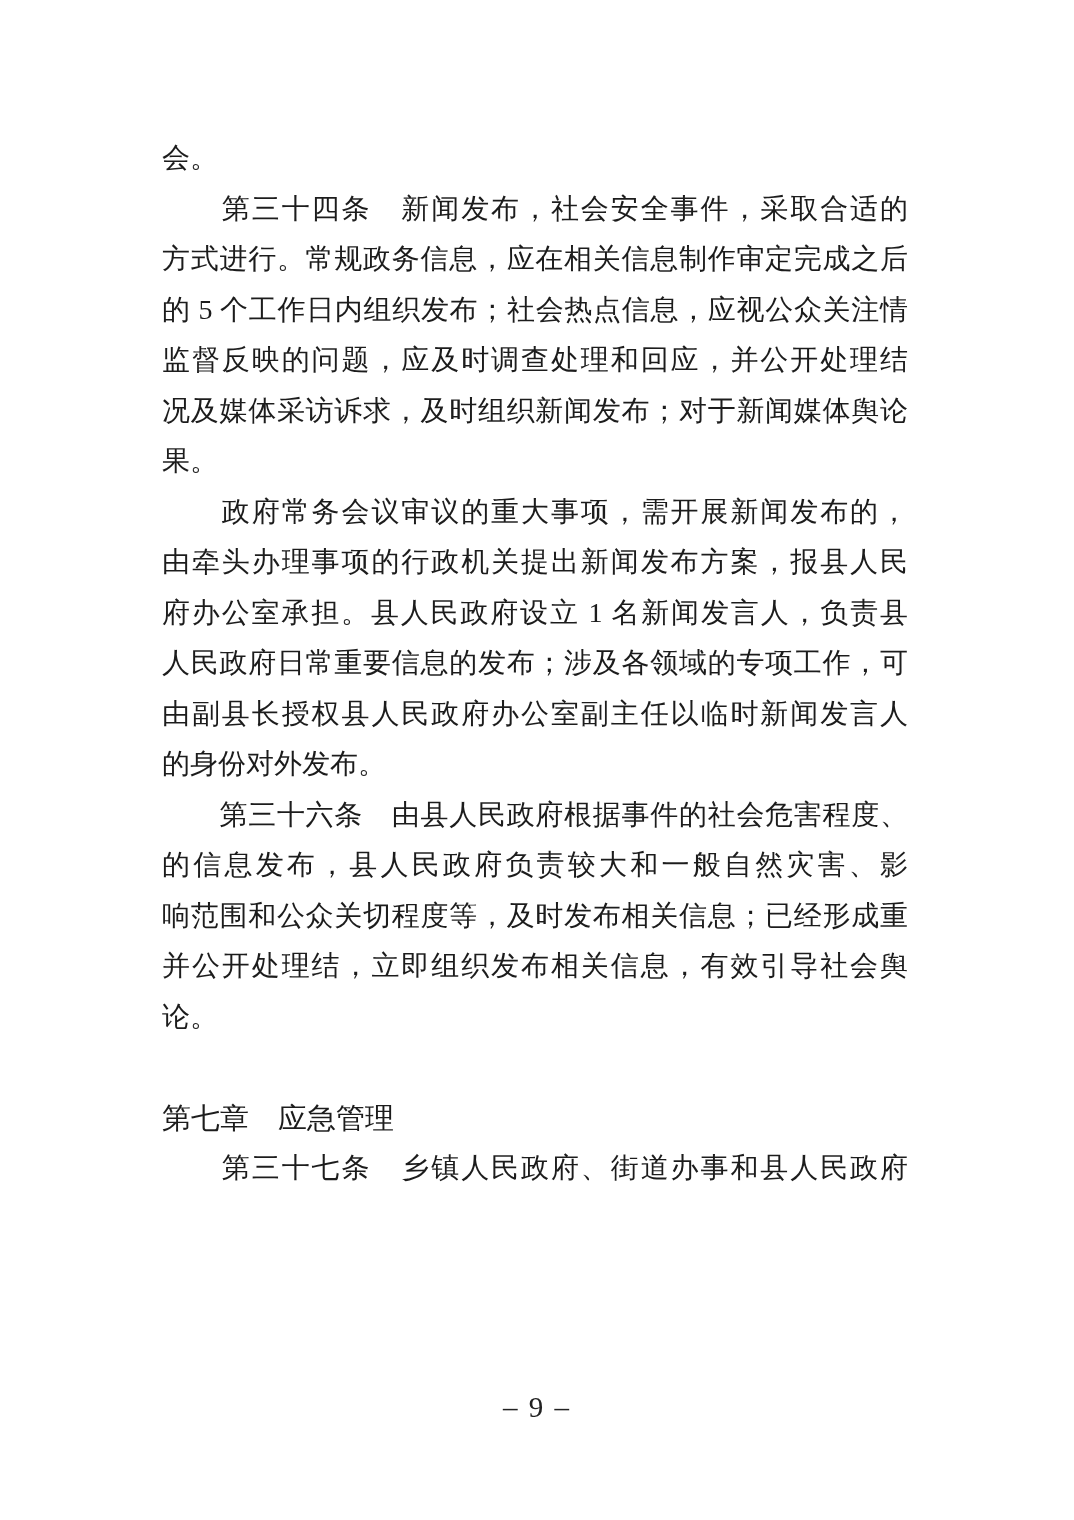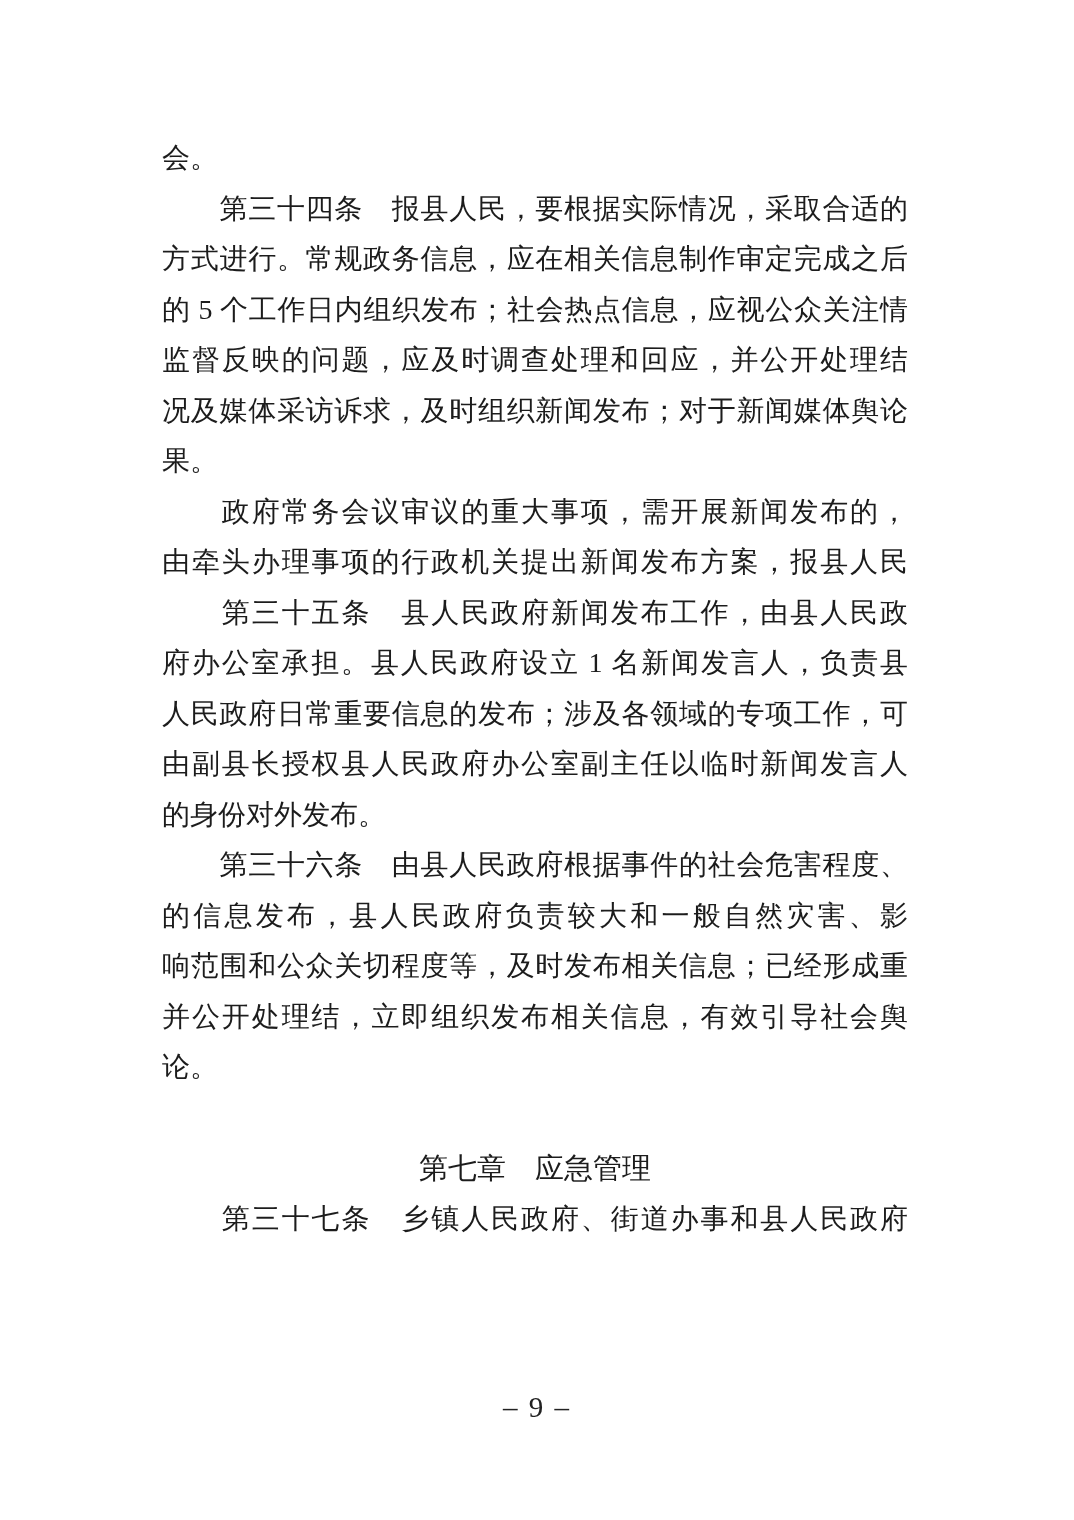--- a/index.html
+++ b/index.html
@@ -28,21 +28,20 @@
     white-space: nowrap;
     text-align: left;
   }
   .line.j {
     white-space: normal;
     text-align: justify;
     text-align-last: justify;
     text-justify: inter-character;
   }
   .line.c {
-    text-align: center;
     white-space: normal;
     font-size: 29px;
   }
   .line.blank {
     
   }
   .footer {
     position: absolute;
     left: 0;
     top: 1391px;
@@ -51,29 +50,28 @@
     font-size: 29px;
     letter-spacing: 2px;
     color: #222222;
   }
 </style>
 </head>
 <body>
 
 <div class="text-block">
   <div class="line">会。</div>
-  <div class="line j">　　第三十四条　报县人民，要根据实际情况，采取合适的</div>
+  <div class="line j">　　第三十四条　新闻发布，社会安全事件，采取合适的</div>
   <div class="line j">方式进行。常规政务信息，应在相关信息制作审定完成之后</div>
   <div class="line j">的 5 个工作日内组织发布；社会热点信息，应视公众关注情</div>
   <div class="line j">监督反映的问题，应及时调查处理和回应，并公开处理结</div>
   <div class="line j">况及媒体采访诉求，及时组织新闻发布；对于新闻媒体舆论</div>
   <div class="line">果。</div>
   <div class="line j">　　政府常务会议审议的重大事项，需开展新闻发布的，</div>
   <div class="line j">由牵头办理事项的行政机关提出新闻发布方案，报县人民</div>
-  <div class="line j">　　第三十五条　县人民政府新闻发布工作，由县人民政</div>
   <div class="line j">府办公室承担。县人民政府设立 1 名新闻发言人，负责县</div>
   <div class="line j">人民政府日常重要信息的发布；涉及各领域的专项工作，可</div>
   <div class="line j">由副县长授权县人民政府办公室副主任以临时新闻发言人</div>
   <div class="line">的身份对外发布。</div>
   <div class="line j">　　第三十六条　由县人民政府根据事件的社会危害程度、</div>
   <div class="line j">的信息发布，县人民政府负责较大和一般自然灾害、影</div>
   <div class="line j">响范围和公众关切程度等，及时发布相关信息；已经形成重</div>
   <div class="line j">并公开处理结，立即组织发布相关信息，有效引导社会舆</div>
   <div class="line">论。</div>
   <div class="line blank"></div>

